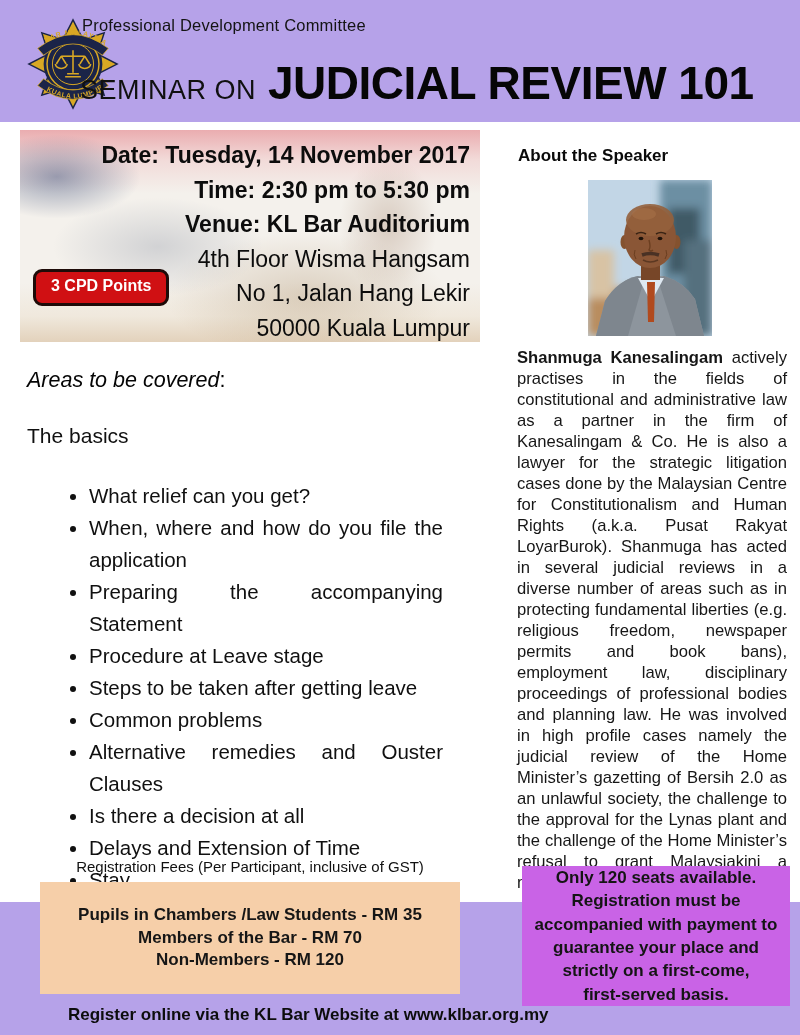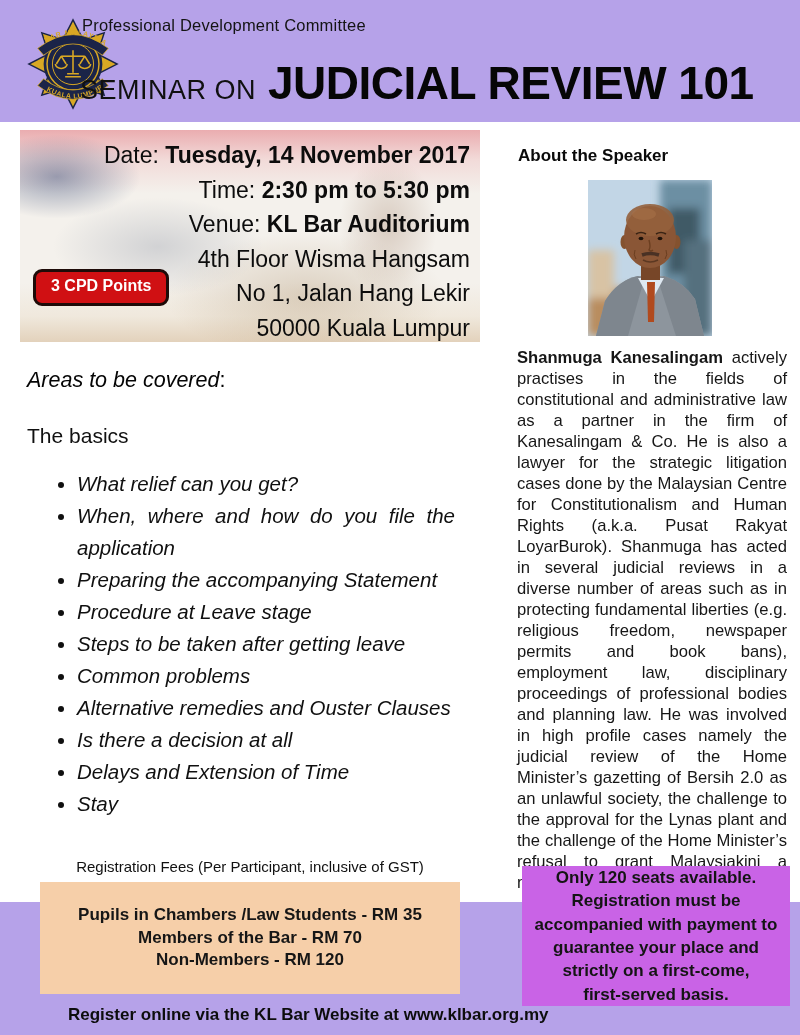--- a/index.html
+++ b/index.html
@@ -40,39 +40,39 @@
     background:
       radial-gradient(ellipse 120px 60px at 8% 22%, rgba(64,80,122,0.50), transparent 70%),
       radial-gradient(ellipse 150px 70px at 30% 55%, rgba(120,130,150,0.28), transparent 70%),
       radial-gradient(ellipse 200px 90px at 62% 78%, rgba(168,138,98,0.32), transparent 70%),
       radial-gradient(ellipse 70px 100px at 80% 45%, rgba(120,72,40,0.22), transparent 70%),
       linear-gradient(180deg, rgba(226,116,126,0.55) 0%, rgba(238,176,180,0.35) 14%, rgba(255,255,255,0) 30%),
       linear-gradient(0deg, rgba(212,184,148,0.55) 0%, rgba(230,212,184,0.30) 12%, rgba(255,255,255,0) 28%),
       #f4f1ec;
   }
   .event-line { font-size: 23px; line-height: 34.5px; color: #0c0c0c; }
-  .event-line .lbl { font-weight: normal; }
+  .event-line .lbl { font-weight: bold; }
   .event-line .val { font-weight: bold; }
   .cpd-badge {
     top: 269px; left: 33px;
     background: #d01013;
     border: 3px solid #1e0b08;
     border-radius: 9px;
     color: #ffffff; font-weight: bold; font-size: 16px;
     padding: 5px 15px 8px 15px;
     z-index: 3;
   }
 
   
   .areas-heading { top: 368px; left: 27px; font-size: 21.5px; color: #050505; }
   .areas-heading .hd { font-weight: normal; font-style: italic; }
   .areas-heading .cl { font-weight: normal; }
   .basics { top: 424px; left: 27px; font-size: 21px; color: #101010; }
   .areas-list-wrap { top: 464px; left: 47px; width: 412px; }
-  .areas-list-wrap ul { margin: 4px; padding-left: 26px; font-style: italic; }
+  .areas-list-wrap ul { margin: 16px; padding-left: 26px; }
   .areas-list-wrap li {
     font-size: 20.5px; line-height: 32px; color: #101010;
     text-align: justify;
   }
 
   
   .fees-heading {
     top: 858px; left: 30px; width: 440px;
     text-align: center; font-size: 15px; color: #111;
     z-index: 3;

